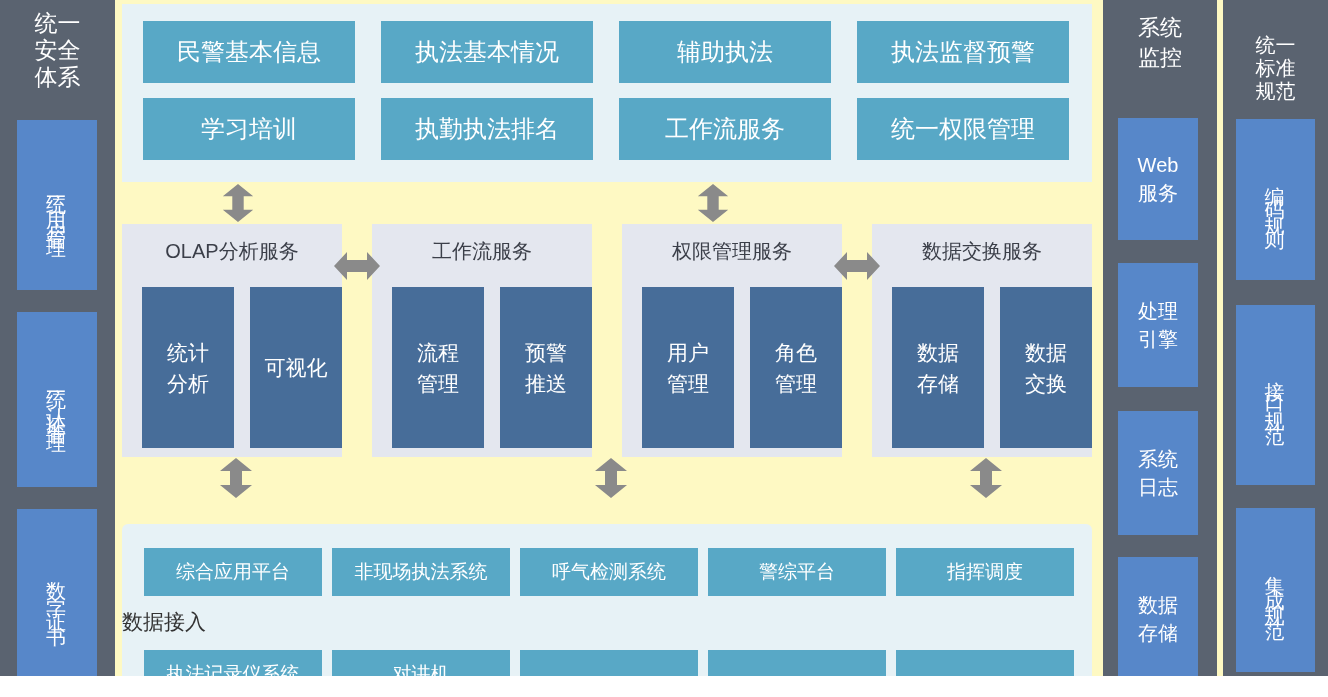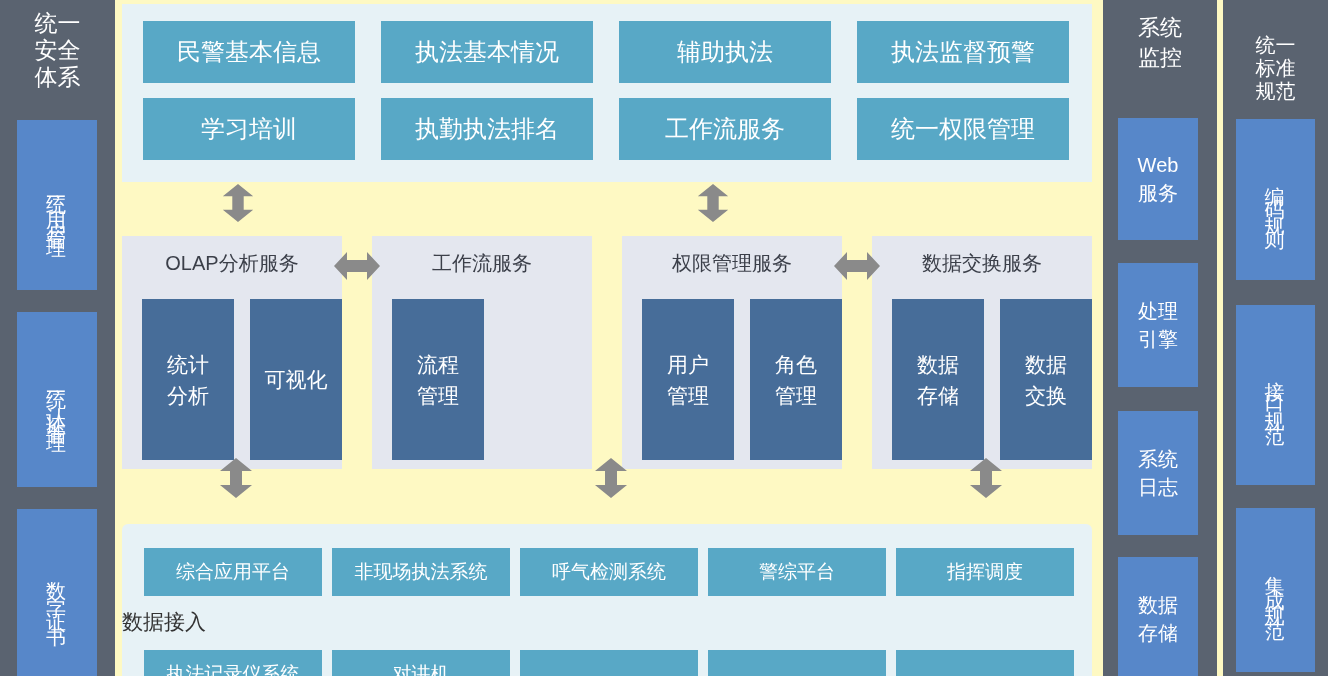--- a/index.html
+++ b/index.html
@@ -49,21 +49,21 @@
   .top-section { top:4px; height:178px; }
   .bottom-section { top:524px; height:191px;border-radius:6px; }
 
   .teal-box { position:absolute; background:#58a8c6; color:#ffffff;
               display:flex; align-items:center; justify-content:center; text-align:center; }
   .app-box { width:212px; height:62px; font-size:24px;text-align:center; }
   .app-r1 { top:17px; } .app-r2 { top:94px; }
   .app-c1 { left:21px; } .app-c2 { left:259px; } .app-c3 { left:497px; } .app-c4 { left:735px; }
 
   
-  .panel { position:absolute; top:236px; width:220px; height:233px; background:#e4e7ef; }
+  .panel { position:absolute; top:224px; width:220px; height:233px; background:#e4e7ef; }
   .panel-p1 { left:0; } .panel-p2 { left:250px; } .panel-p3 { left:500px; } .panel-p4 { left:750px; }
   .panel-title { position:absolute; top:14px; width:100%; text-align:center;
                  font-size:20px; color:#3b3f49; }
   .svc-box { position:absolute; top:63px; width:92px; height:161px; background:#476d99; color:#ffffff;
              display:flex; align-items:center; justify-content:center; text-align:center;
              font-size:21px; line-height:31px; white-space:pre-line; }
   .svc-a { left:20px; } .svc-b { left:128px; }
 
   
   .src-box { width:178px; height:48px; font-size:19px; }
@@ -117,20 +117,22 @@
     <div class="panel panel-p1">
       <div class="panel-title">OLAP分析服务</div>
       <div class="svc-box svc-a">统计
 分析</div>
       <div class="svc-box svc-b">可视化</div>
     </div>
     <div class="panel panel-p2">
       <div class="panel-title">工作流服务</div>
       <div class="svc-box svc-a">流程
 管理</div>
+      <div class="svc-box svc-b">预警
+推送</div>
     </div>
     <div class="panel panel-p3">
       <div class="panel-title">权限管理服务</div>
       <div class="svc-box svc-a">用户
 管理</div>
       <div class="svc-box svc-b">角色
 管理</div>
     </div>
     <div class="panel panel-p4">
       <div class="panel-title">数据交换服务</div>

